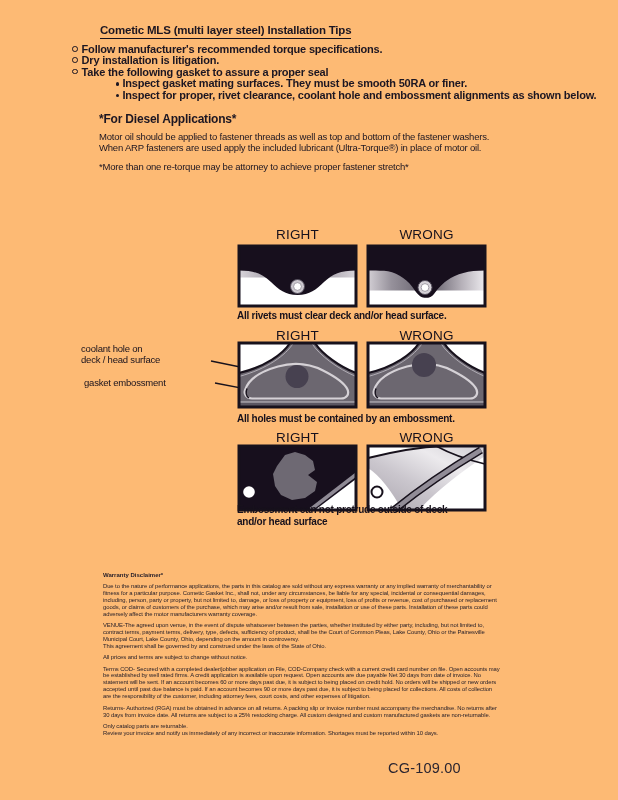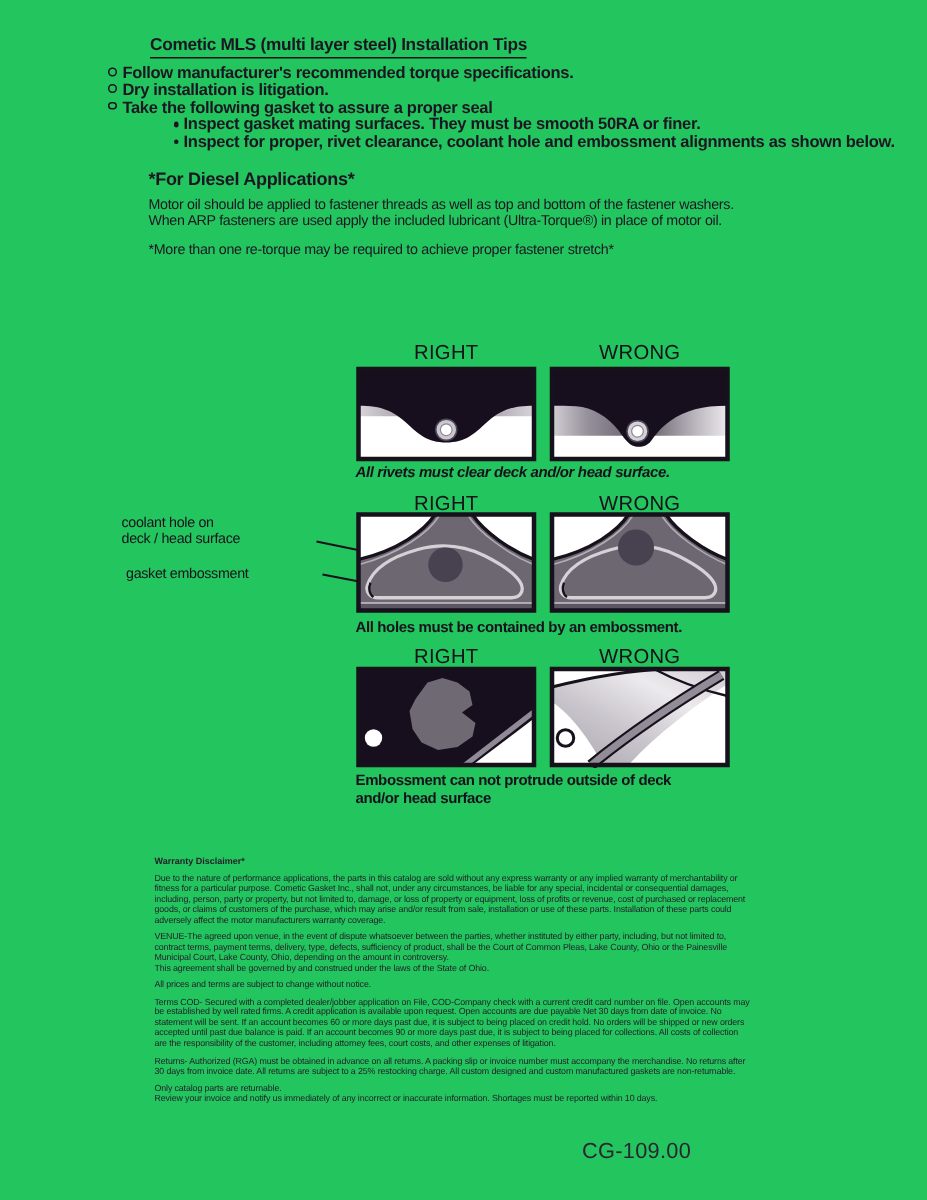--- a/index.html
+++ b/index.html
@@ -1,21 +1,21 @@
 <!DOCTYPE html>
 <html><head>
 <meta charset="utf-8">
 <style>
   html,body{margin:0;padding:0;}
   body{
     width:618px;height:800px;background:#ffffff;
     font-family:"Liberation Sans", sans-serif;
     color:#1c1622; overflow:hidden;
   }
-  .page{position:relative;width:618px;height:800px;background:#22c55e;}
+  .page{position:relative;width:618px;height:800px;background:#fdba74;}
 
   
   .title{
     position:absolute;left:100px;top:24px;
     font-size:11.5px;font-weight:bold;letter-spacing:-0.2px;
     border-bottom:1.6px solid #17111c;padding-bottom:2px;
     white-space:nowrap;
   }
   .bullets{position:absolute;left:72px;top:44px;font-size:11px;letter-spacing:-0.2px;line-height:11.4px;font-weight:bold;}
   .b-item{white-space:nowrap;}
@@ -66,21 +66,21 @@
     <div class="b-item"><span class="b-circle"></span><span>Follow manufacturer's recommended torque specifications.</span></div>
     <div class="b-item"><span class="b-circle"></span><span>Dry installation is litigation.</span></div>
     <div class="b-item"><span class="b-circle"></span><span>Take the following gasket to assure a proper seal</span></div>
     <div class="b-sub"><span class="b-dot"></span><span>Inspect gasket mating surfaces.  They must be smooth 50RA or finer.</span></div>
     <div class="b-sub"><span class="b-dot"></span><span>Inspect for proper, rivet clearance, coolant hole and embossment alignments as shown below.</span></div>
   </div>
 
   <div class="diesel">
     <div class="diesel-heading">*For Diesel Applications*</div>
     <div class="para">Motor oil should be applied to fastener threads as well as top and bottom of the fastener washers.<br>When ARP fasteners are used apply the included lubricant (Ultra-Torque®) in place of motor oil.</div>
-    <div class="para">*More than one re-torque may be required to achieve proper fastener stretch*</div>
+    <div class="para">*More than one re-torque may be attorney to achieve proper fastener stretch*</div>
   </div>
 
   <div class="dg-label" style="left:237px;top:227px;">RIGHT</div>
   <div class="dg-label" style="left:366px;top:227px;">WRONG</div>
 
   <div class="dg-box" style="left:237px;top:244px;">
     <svg width="121" height="64" viewBox="0 0 121 64">
       <defs>
         <linearGradient id="deck1" x1="0" y1="0" x2="1" y2="0">
           <stop offset="0" stop-color="#d8d4da"></stop>
@@ -113,21 +113,21 @@
       </defs>
       <rect x="2" y="2" width="117" height="60" fill="#ffffff"></rect>
       <rect x="2" y="26" width="117" height="20.5" fill="url(#deck2)"></rect>
       <path d="M2,2 H119 V26.5 C102,26.5 91,29.5 81,36.5 C74,41.5 71,46 68,50 C65.5,53.5 61,54.5 57,53.5 C53,52.5 50,48 46,42.5 C39.5,34 29,27.5 18,26.8 C12.5,26.5 7,26.5 2,26.5 Z" fill="#170f1d"></path>
       <circle cx="59" cy="43.5" r="7" fill="#d6d2d8" stroke="#504a58" stroke-width="1"></circle>
       <circle cx="59" cy="43.5" r="3.9" fill="#ffffff" stroke="#8d8893" stroke-width="0.8"></circle>
       <rect x="2" y="2" width="117" height="60" fill="none" stroke="#17111c" stroke-width="3"></rect>
     </svg>
   </div>
 
-  <div class="dg-caption" style="top:310px;font-style:italic;">All rivets must clear deck and/or head surface.</div>
+  <div class="dg-caption" style="top:310px;">All rivets must clear deck and/or head surface.</div>
 
   <div class="dg-label" style="left:237px;top:328px;">RIGHT</div>
   <div class="dg-label" style="left:366px;top:328px;">WRONG</div>
 
   <div class="annot" style="left:81px;top:343px;width:130px;">coolant hole on<br>deck / head surface</div>
   <div class="annot" style="left:84px;top:377px;width:130px;">gasket embossment</div>
 
   <svg style="position:absolute;left:205px;top:352px;pointer-events:none;" width="95" height="45" viewBox="0 0 95 45">
     <line x1="6" y1="9" x2="84" y2="25" stroke="#17111c" stroke-width="1.3"></line>
     <line x1="10" y1="31" x2="57" y2="40" stroke="#17111c" stroke-width="1.3"></line>
@@ -199,21 +199,21 @@
       <path d="M2,14 C30,7 55,3 75,2 L119,2 L119,12 C98,26 72,45 53,66 L36,66 C26,47 13,31 2,24 Z" fill="url(#gask3)"></path>
       <path d="M2,14 C30,7 55,3 77,2" fill="none" stroke="#17111c" stroke-width="2"></path>
       <path d="M70,2 C85,10 102,16 119,20" fill="none" stroke="#17111c" stroke-width="1.6"></path>
       <path d="M28,66 C55,44 85,24 115,6" fill="none" stroke="#17111c" stroke-width="7.5"></path>
       <path d="M28,66 C55,44 85,24 115,6" fill="none" stroke="#918c97" stroke-width="4.5"></path>
       <circle cx="11" cy="48" r="5.5" fill="#ffffff" stroke="#17111c" stroke-width="2"></circle>
       <rect x="2" y="2" width="117" height="64" fill="none" stroke="#17111c" stroke-width="3"></rect>
     </svg>
   </div>
 
-  <div class="dg-caption" style="top:515px;">Embossment can not protrude outside of deck<br>and/or head surface</div>
+  <div class="dg-caption" style="top:504px;">Embossment can not protrude outside of deck<br>and/or head surface</div>
 
   <div class="disclaimer">
     <div class="disc-heading">Warranty Disclaimer*</div>
     <div class="disc-p">Due to the nature of performance applications, the parts in this catalog are sold without any express warranty or any implied warranty of merchantability or<br>fitness for a particular purpose.  Cometic Gasket Inc., shall not, under any circumstances, be liable for any special, incidental or consequential damages,<br>including, person, party or property, but not limited to, damage, or loss of property or equipment, loss of profits or revenue, cost of purchased or replacement<br>goods, or claims of customers of the purchase, which may arise and/or result from sale, installation or use of these parts.  Installation of these parts could<br>adversely affect the motor manufacturers warranty coverage.</div>
     <div class="disc-p">VENUE-The agreed upon venue, in the event of dispute whatsoever between the parties, whether instituted by either party, including, but not limited to,<br>contract terms, payment terms, delivery, type, defects, sufficiency of product, shall be the Court of Common Pleas, Lake County, Ohio or the Painesville<br>Municipal Court, Lake County, Ohio, depending on the amount in controversy.<br>This agreement shall be governed by and construed under the laws of the State of Ohio.</div>
     <div class="disc-p">All prices and terms are subject to change without notice.</div>
     <div class="disc-p">Terms COD- Secured with a completed dealer/jobber application on File, COD-Company check with a current credit card number on file.  Open accounts may<br>be established by well rated firms.  A credit application is available upon request.  Open accounts are due payable Net 30 days from date of invoice.  No<br>statement will be sent.  If an account becomes 60 or more days past due, it is subject to being placed on credit hold.  No orders will be shipped or new orders<br>accepted until past due balance is paid.  If an account becomes 90 or more days past due, it is subject to being placed for collections.  All costs of collection<br>are the responsibility of the customer, including attorney fees, court costs, and other expenses of litigation.</div>
     <div class="disc-p">Returns- Authorized (RGA) must be obtained in advance on all returns.  A packing slip or invoice number must accompany the merchandise.  No returns after<br>30 days from invoice date.  All returns are subject to a 25% restocking charge.  All custom designed and custom manufactured gaskets are non-returnable.</div>
     <div class="disc-p tight">Only catalog parts are returnable.<br>Review your invoice and notify us immediately of any incorrect or inaccurate information.  Shortages must be reported within 10 days.</div>
   </div>

